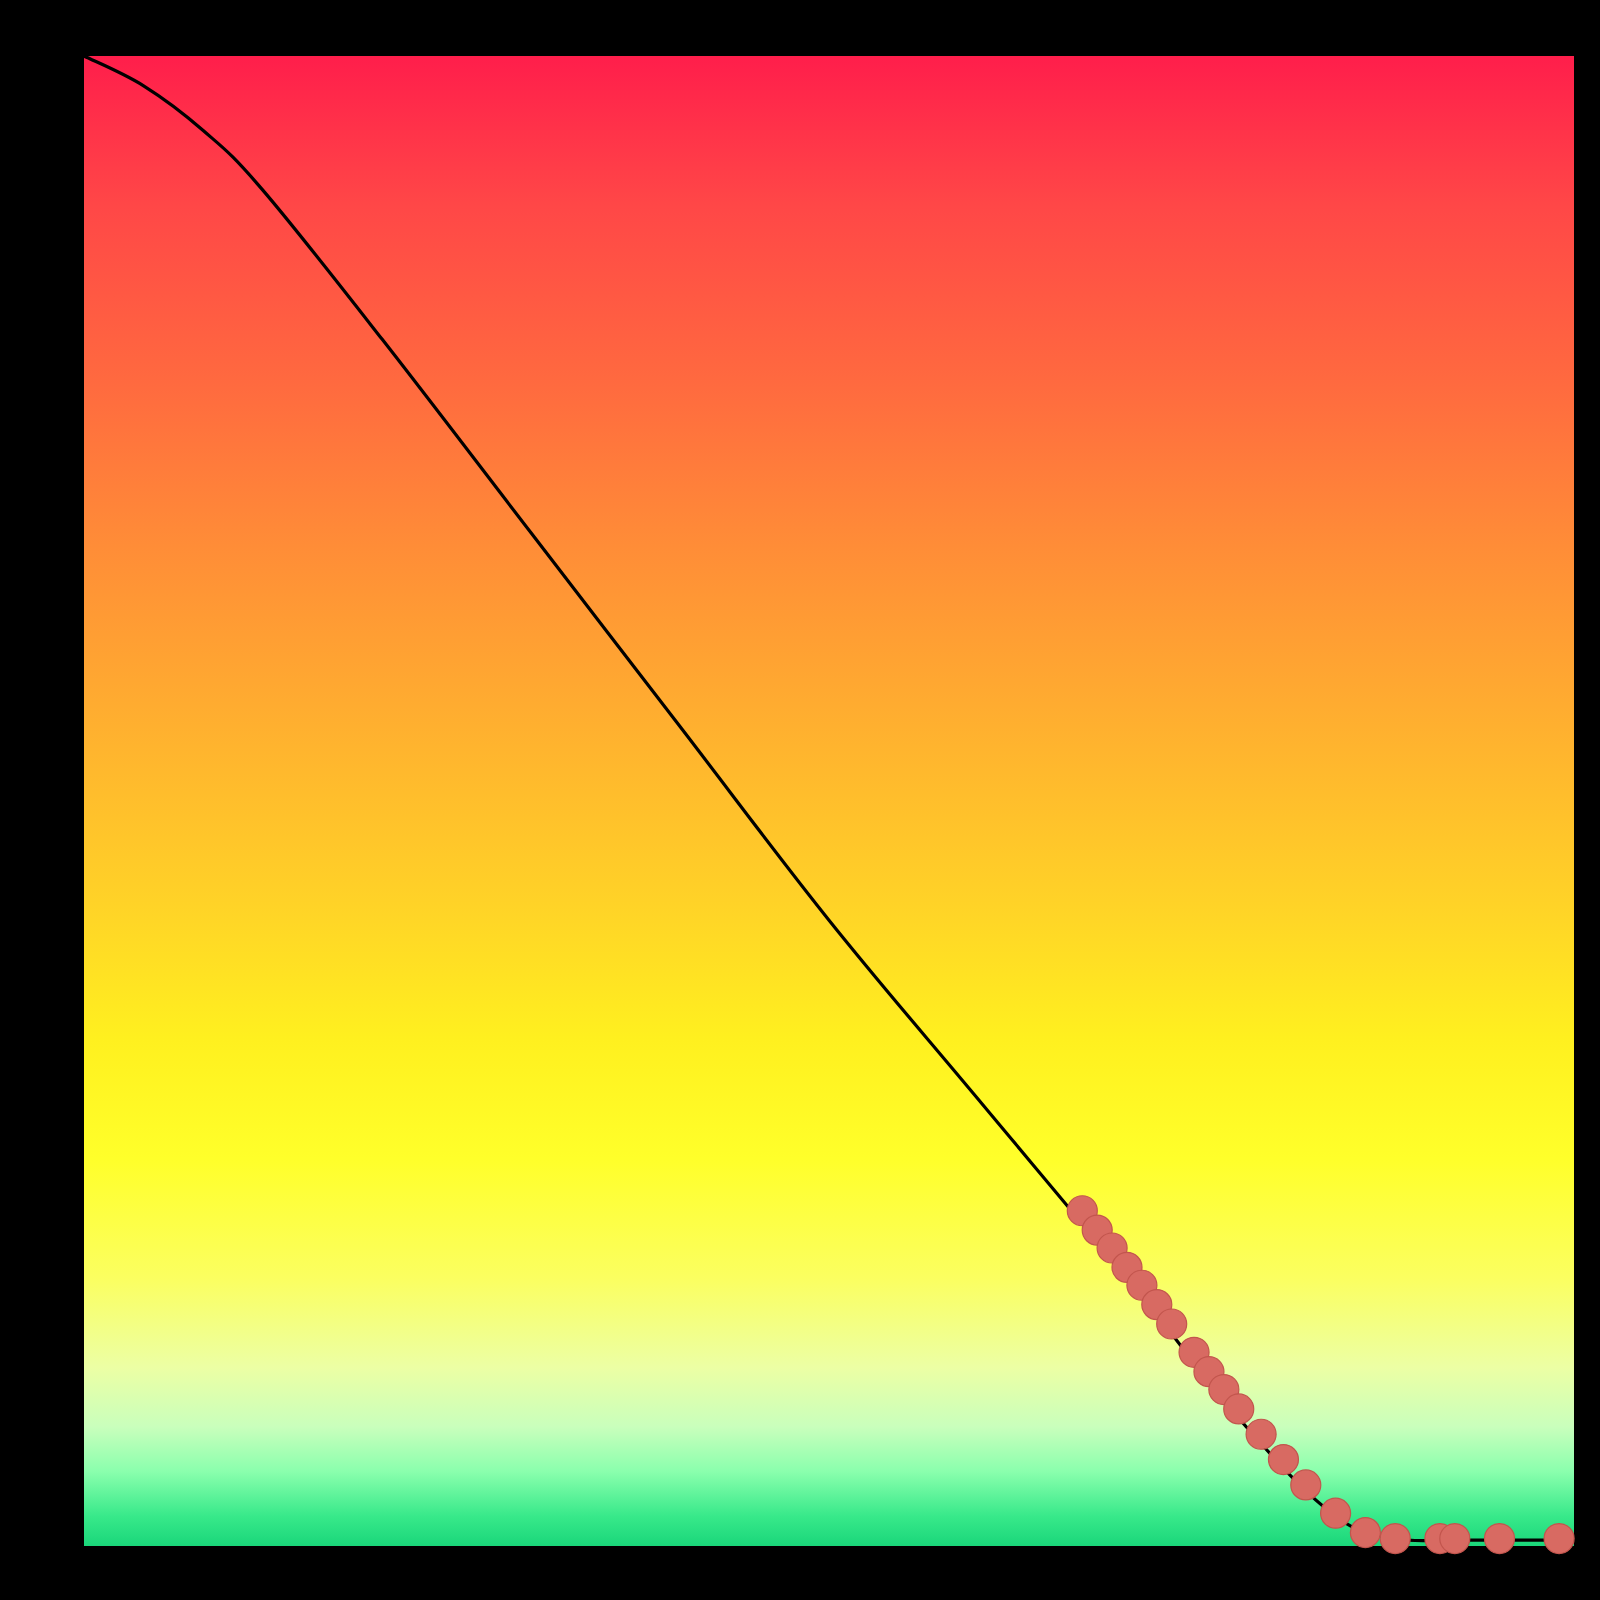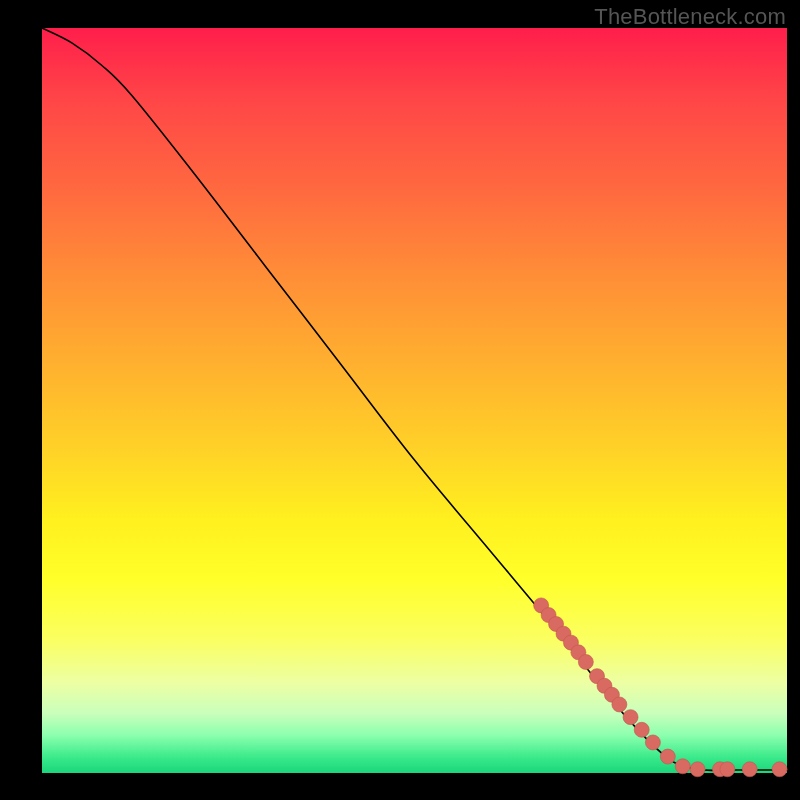--- a/index.html
+++ b/index.html
@@ -67,21 +67,20 @@
   .data-dot {
     fill: #d86a62;
     stroke: #c2554d;
     stroke-width: 0.6;
   }
 </style>
 </head>
 <body>
 
 <div class="frame">
-  <div class="watermark">TheBottleneck.com</div>
 
   <div class="plot-area">
     <svg class="curve" viewBox="0 0 745 745" preserveAspectRatio="none">
       <path id="main-curve" class="curve-path" d="M 0 0 C 5.364 2.681999999999996, 19.072000000000003 8.194999999999977, 29.8 14.899999999999977 C 40.528 21.604999999999976, 48.872 27.863000000000007, 59.6 37.25 C 70.328 46.63699999999999, 73.30799999999999 48.27599999999997, 89.39999999999999 67.04999999999995 C 105.49199999999999 85.82399999999994, 124.862 110.70699999999995, 149 141.54999999999995 C 173.138 172.39299999999997, 196.68 203.534, 223.5 238.39999999999998 C 250.32 273.26599999999996, 271.18 300.38399999999996, 298 335.24999999999994 C 324.82 370.11599999999993, 345.68 398.57500000000005, 372.5 432.1 C 399.32 465.625, 420.18 489.31600000000003, 447 521.5 C 473.82 553.684, 497.362 581.398, 521.5 610.9 C 545.638 640.4019999999999, 562.326 663.944, 581.1 685.4 C 599.874 706.856, 612.39 720.0425, 625.8 730.1 C 639.2099999999999 740.1575, 644.8720000000001 739.1294, 655.6 741.275 C 666.328 743.4205999999999, 674.672 741.8859, 685.4 742.02 C 696.1279999999999 742.1541, 704.472 742.02, 715.1999999999999 742.02 C 725.9279999999999 742.02, 739.636 742.02, 745 742.02"></path>
       <g id="dots">
           <circle cx="499.15000000000003" cy="577.375" r="7.5" class="data-dot"></circle>
           <circle cx="506.6" cy="587.06" r="7.5" class="data-dot"></circle>
           <circle cx="514.05" cy="596" r="7.5" class="data-dot"></circle>
           <circle cx="521.5" cy="605.685" r="7.5" class="data-dot"></circle>
           <circle cx="528.9499999999999" cy="614.625" r="7.5" class="data-dot"></circle>

